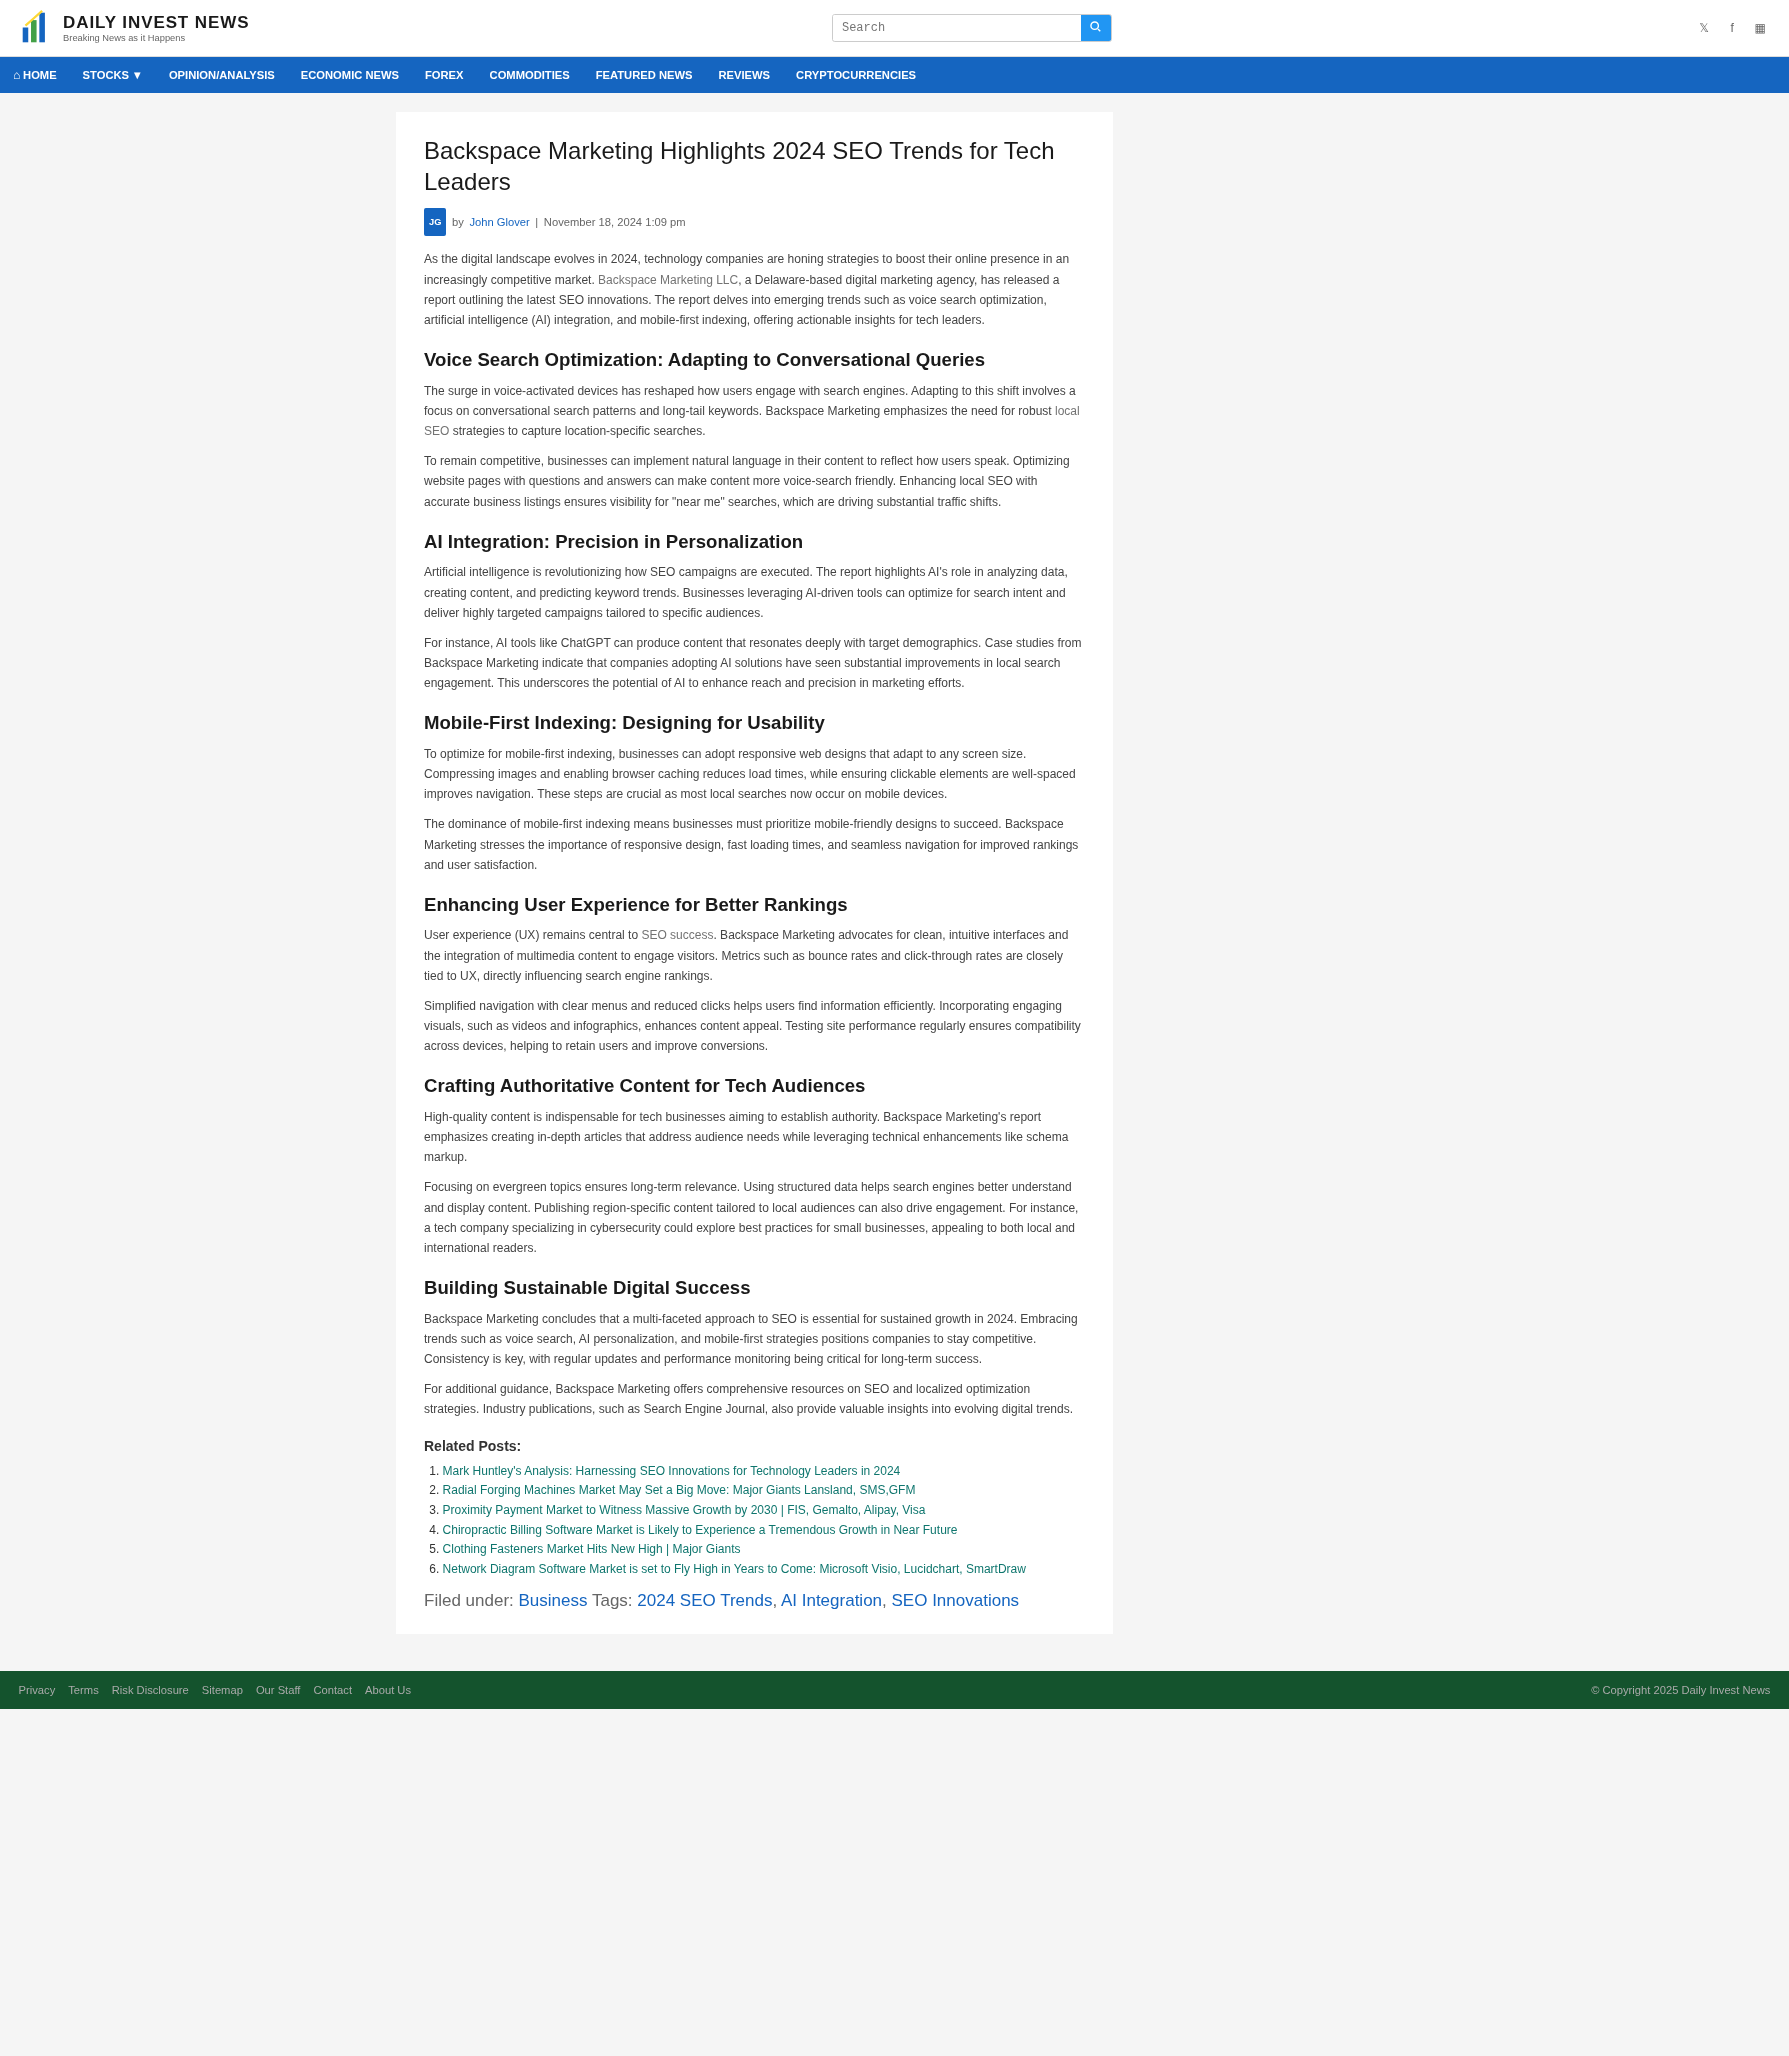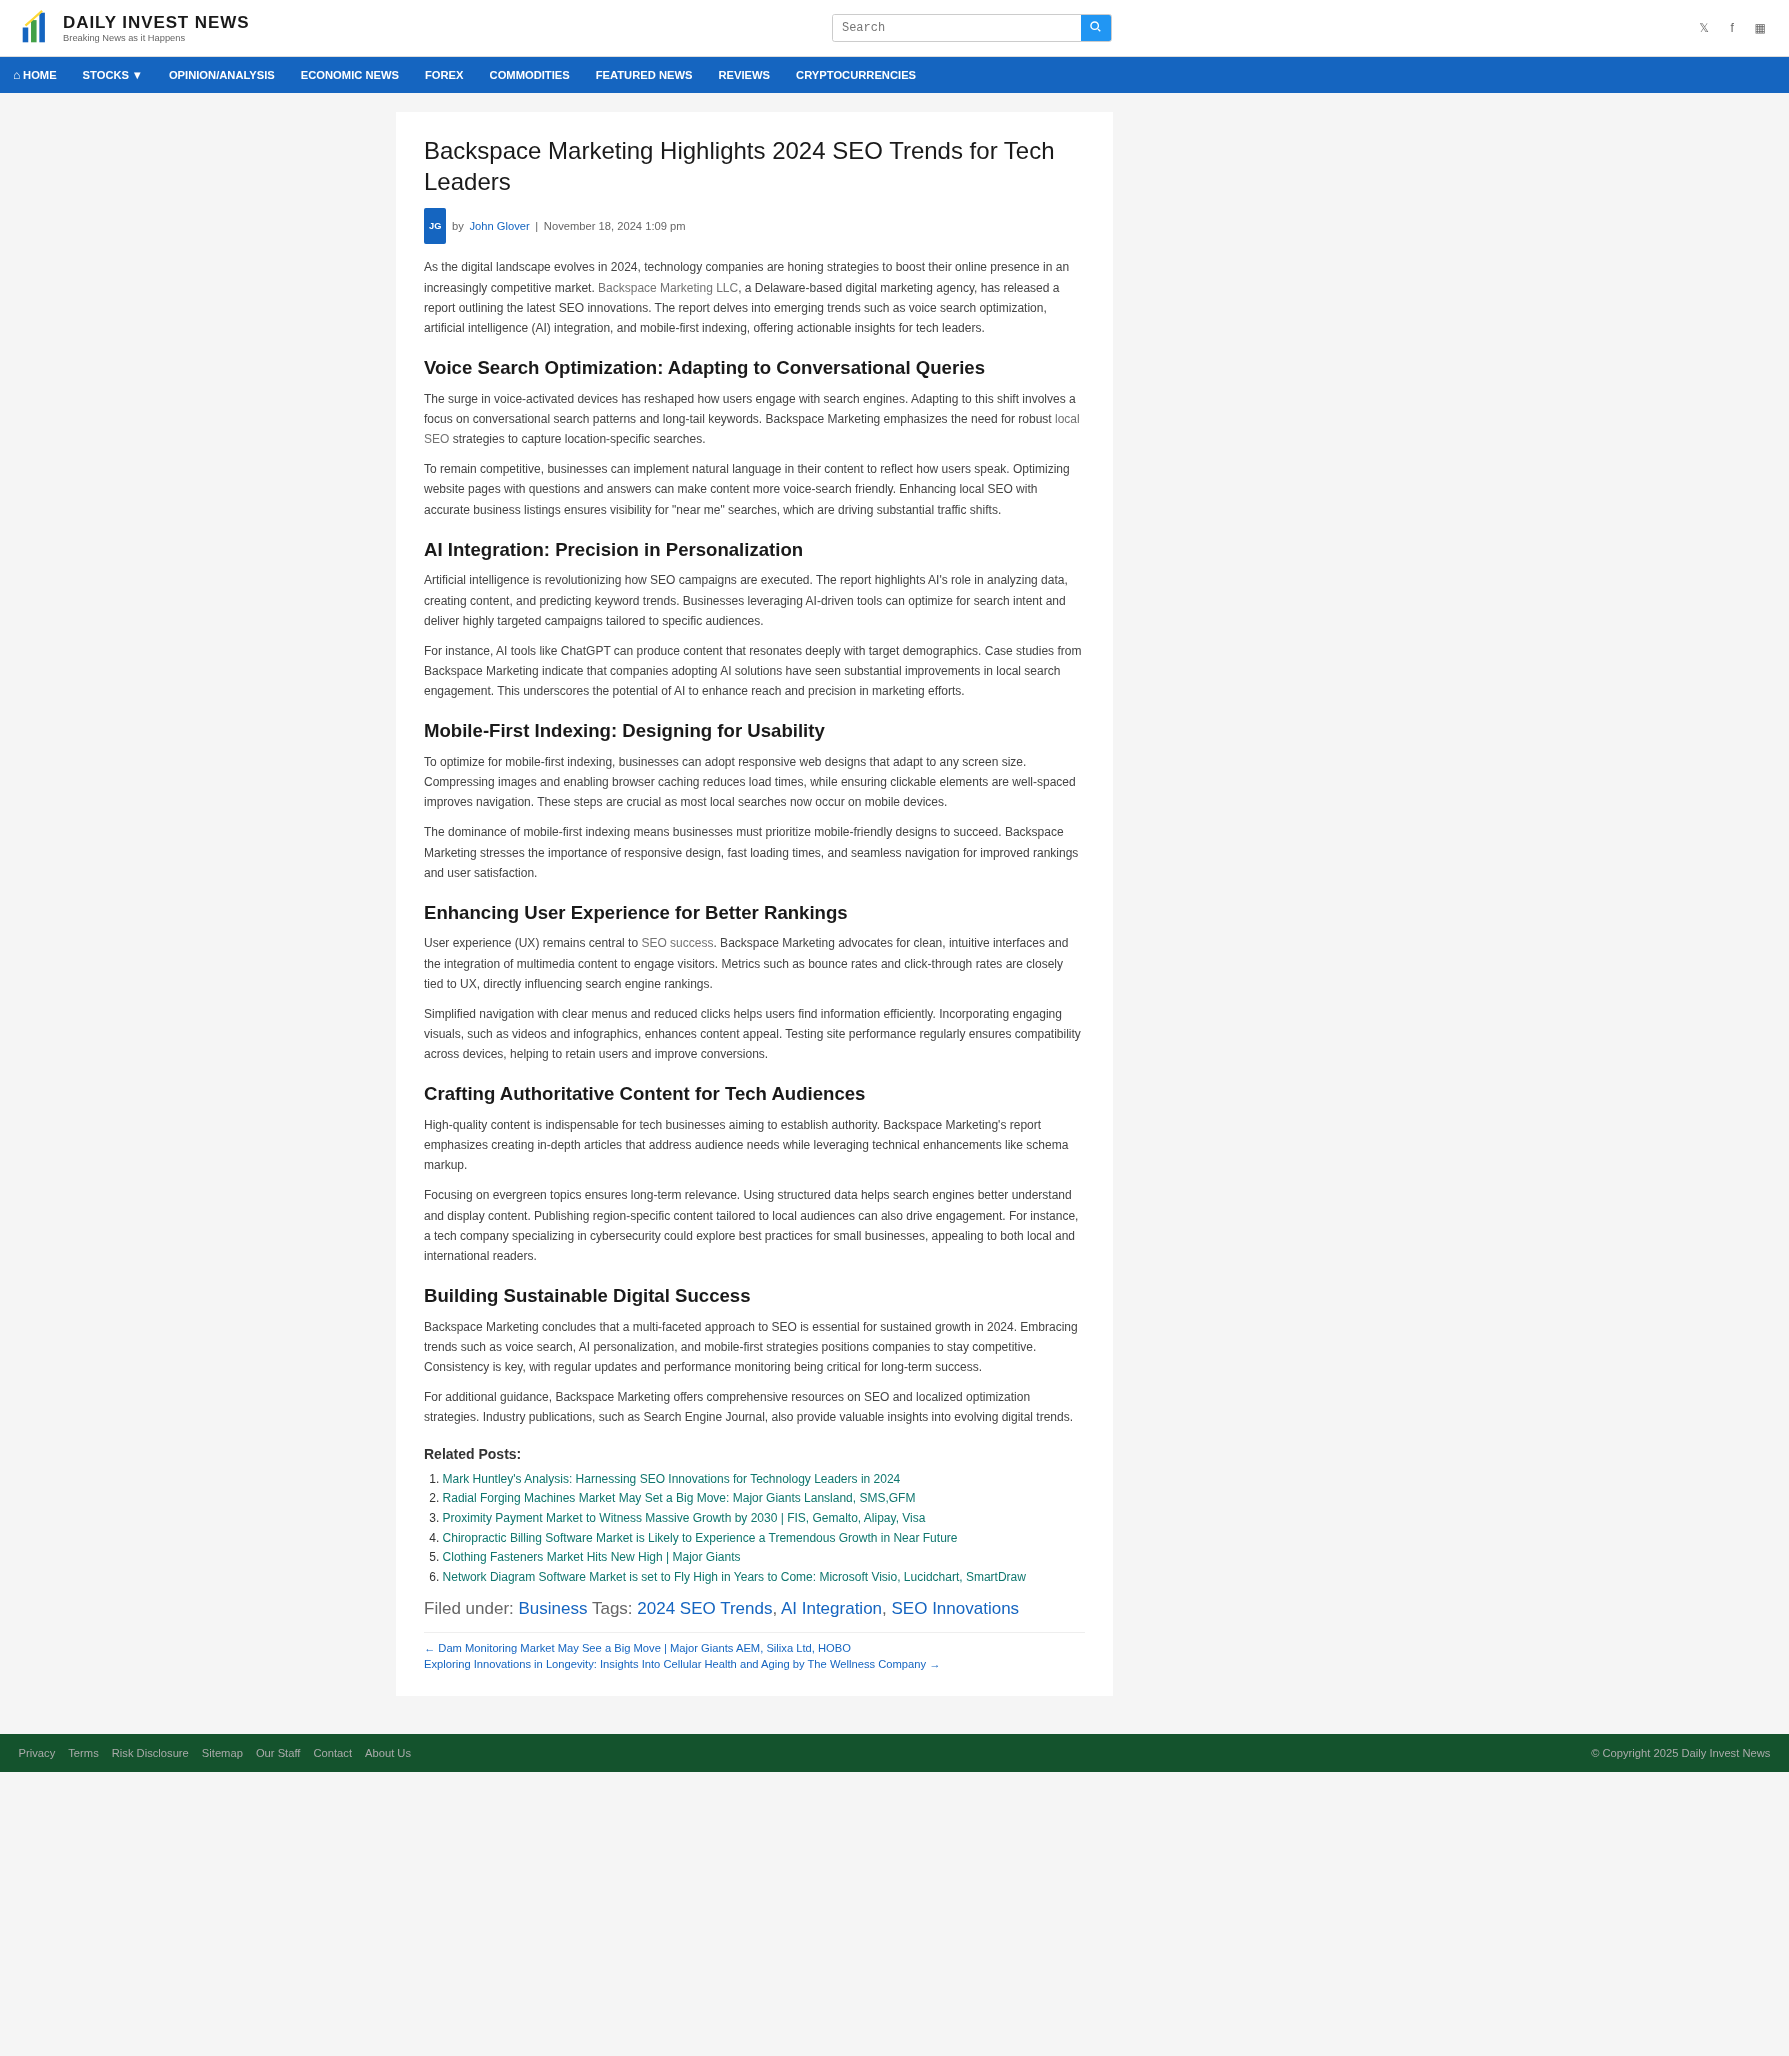--- a/index.html
+++ b/index.html
@@ -122,21 +122,21 @@
     .article-meta {
       display: flex;
       align-items: center;
       gap: 5.6px;
       margin-bottom: 13px;
       font-size: 11.2px;
       color: #666;
     }
     .author-avatar {
       width: 22.4px;
-      height: 36px;
+      height: 28px;
       background: #1565C0;
       border-radius: 1.9px;
       display: flex;
       align-items: center;
       justify-content: center;
       color: #fff;
       font-size: 9.3px;
       font-weight: bold;
     }
     .article-meta a { color: #1565C0; text-decoration: none; }
@@ -340,28 +340,20 @@
 
       <div class="filed-under">
         <span>Filed under:</span>
         <a href="#">Business</a>
         <span> Tags: </span>
         <a href="#">2024 SEO Trends</a>,
         <a href="#">AI Integration</a>,
         <a href="#">SEO Innovations</a>
       </div>
 
-      <div class="post-nav">
-        <div class="prev">
-          <a href="#">← Dam Monitoring Market May See a Big Move | Major Giants AEM, Silixa Ltd, HOBO</a>
-        </div>
-        <div class="next">
-          <a href="#">Exploring Innovations in Longevity: Insights Into Cellular Health and Aging by The Wellness Company →</a>
-        </div>
-      </div>
     </div>
   </main>
 
   <aside class="sidebar">
   </aside>
 </div>
 
 <footer class="footer">
   <div class="footer-links">
     <a href="#">Privacy</a>

